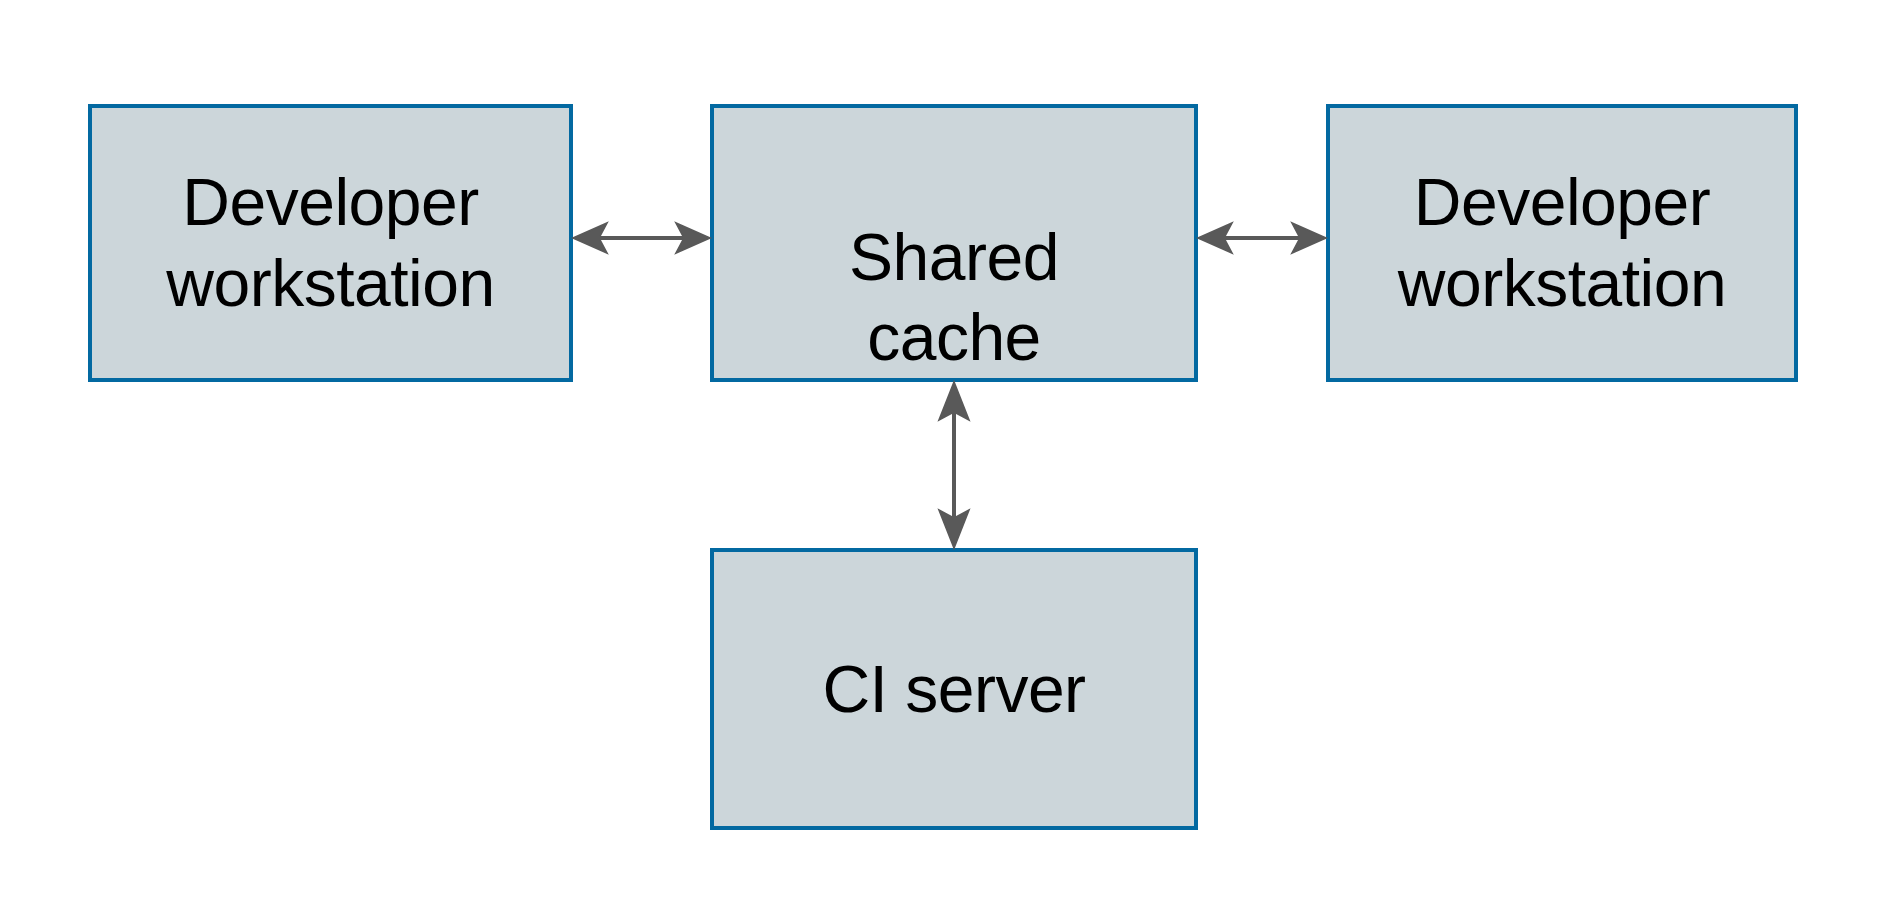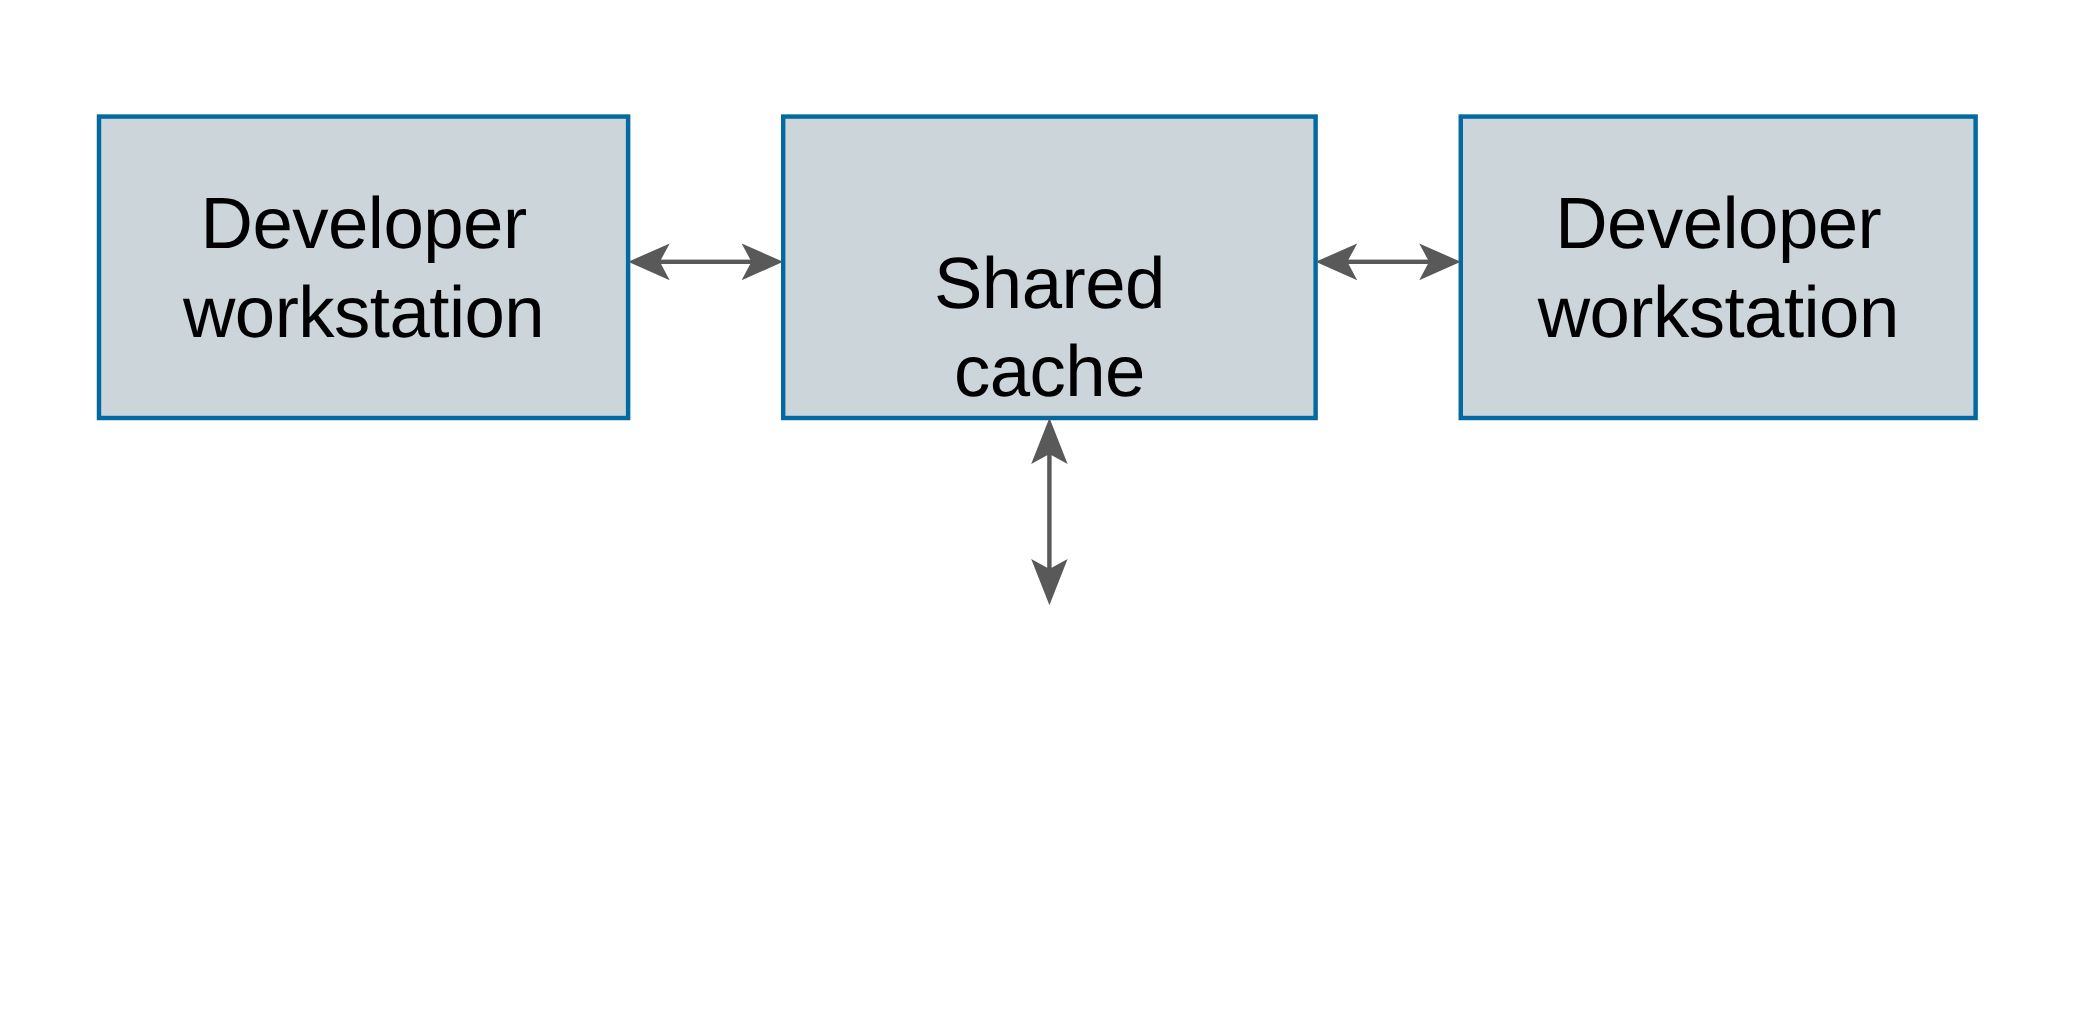--- a/index.html
+++ b/index.html
@@ -63,20 +63,23 @@
   <div class="node" id="node-shared">
     <span class="node-label">Shared
 cache</span>
   </div>
 
   <div class="node" id="node-dev-right">
     <span class="node-label">Developer
 workstation</span>
   </div>
 
+  <div class="node" id="node-ci">
+    <span class="node-label">CI server</span>
+  </div>
 
   <svg class="edge" id="edge-left-shared" viewBox="0 0 137 56">
     <g fill="#595959" stroke="#595959" stroke-width="1.6" stroke-linejoin="miter">
       <path d="M 0,28 L 34,13 L 27,26 L 27,30 L 34,43 Z"></path>
       <path d="M 137,28 L 103,13 L 110,26 L 110,30 L 103,43 Z"></path>
       <rect x="26" y="26" width="85" height="4" stroke="none"></rect>
     </g>
   </svg>
 
   <svg class="edge" id="edge-shared-right" viewBox="0 0 128 56">

